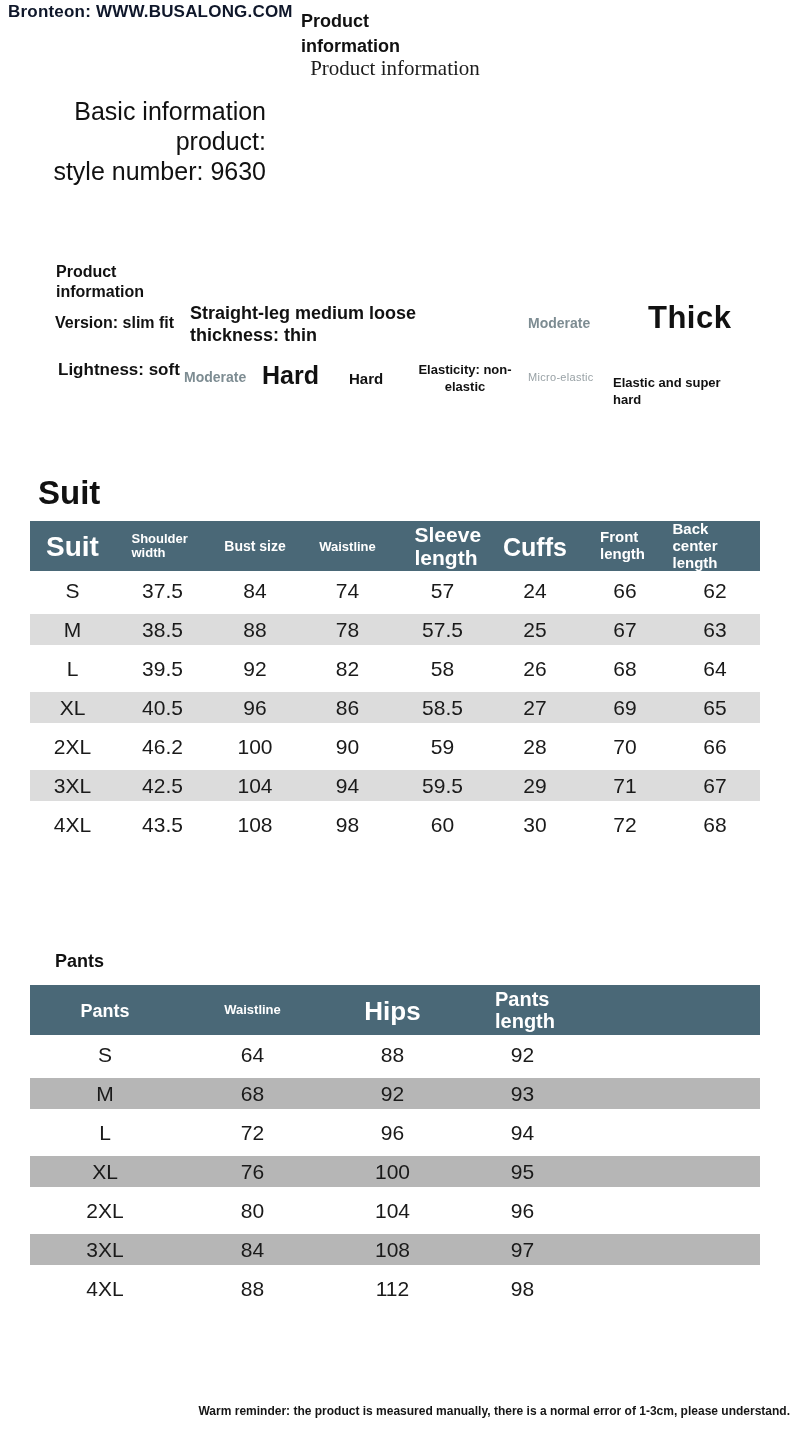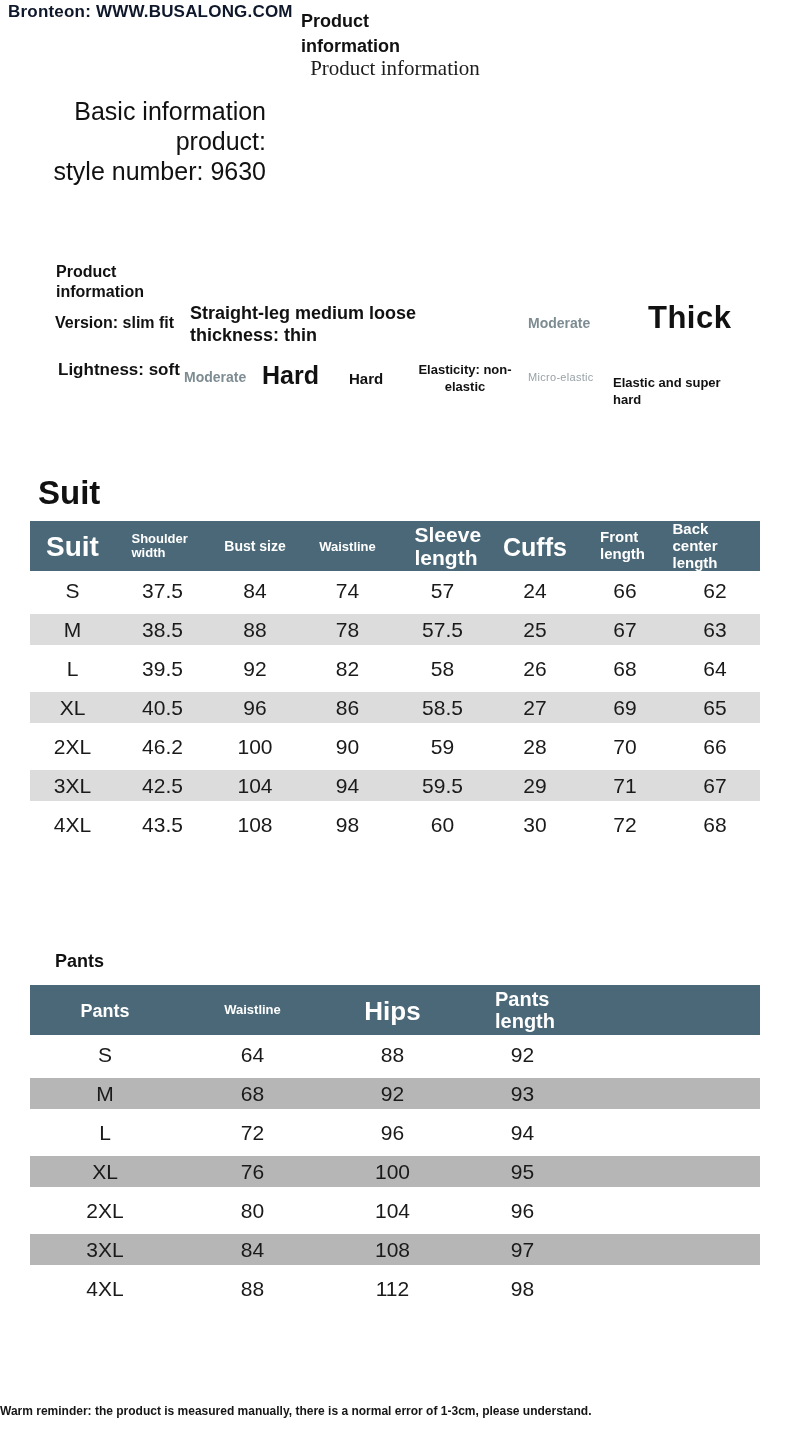--- a/index.html
+++ b/index.html
@@ -76,21 +76,21 @@
   .pants-table { left:30px; top:985px; width:730px; }
   .pants-table thead th { height:50px; }
   .pants-table thead th:nth-child(1){ font-size:18px; }
   .pants-table thead th:nth-child(2){ font-size:13px; }
   .pants-table thead th:nth-child(3){ font-size:26px; }
   .pants-table thead th:nth-child(4){ font-size:20px; }
   .pants-table thead th:nth-child(4) .hwrap{ max-width:55px; }
   .pants-table tbody tr.stripe td { background:#b6b6b6; }
 
   
-  .warm-reminder { left:0; right:0; top:1404px; text-align:left; font-size:12px; font-weight:bold; color:#161616; }
+  .warm-reminder { left:0; right:0; top:1404px; text-align:right; font-size:12px; font-weight:bold; color:#161616; }
 </style>
 </head>
 <body>
 
 <div class="page">
 
   <div class="abs site-header">Bronteon: WWW.BUSALONG.COM</div>
   <div class="abs title-bold">Product information</div>
   <div class="abs title-serif">Product information</div>
 

